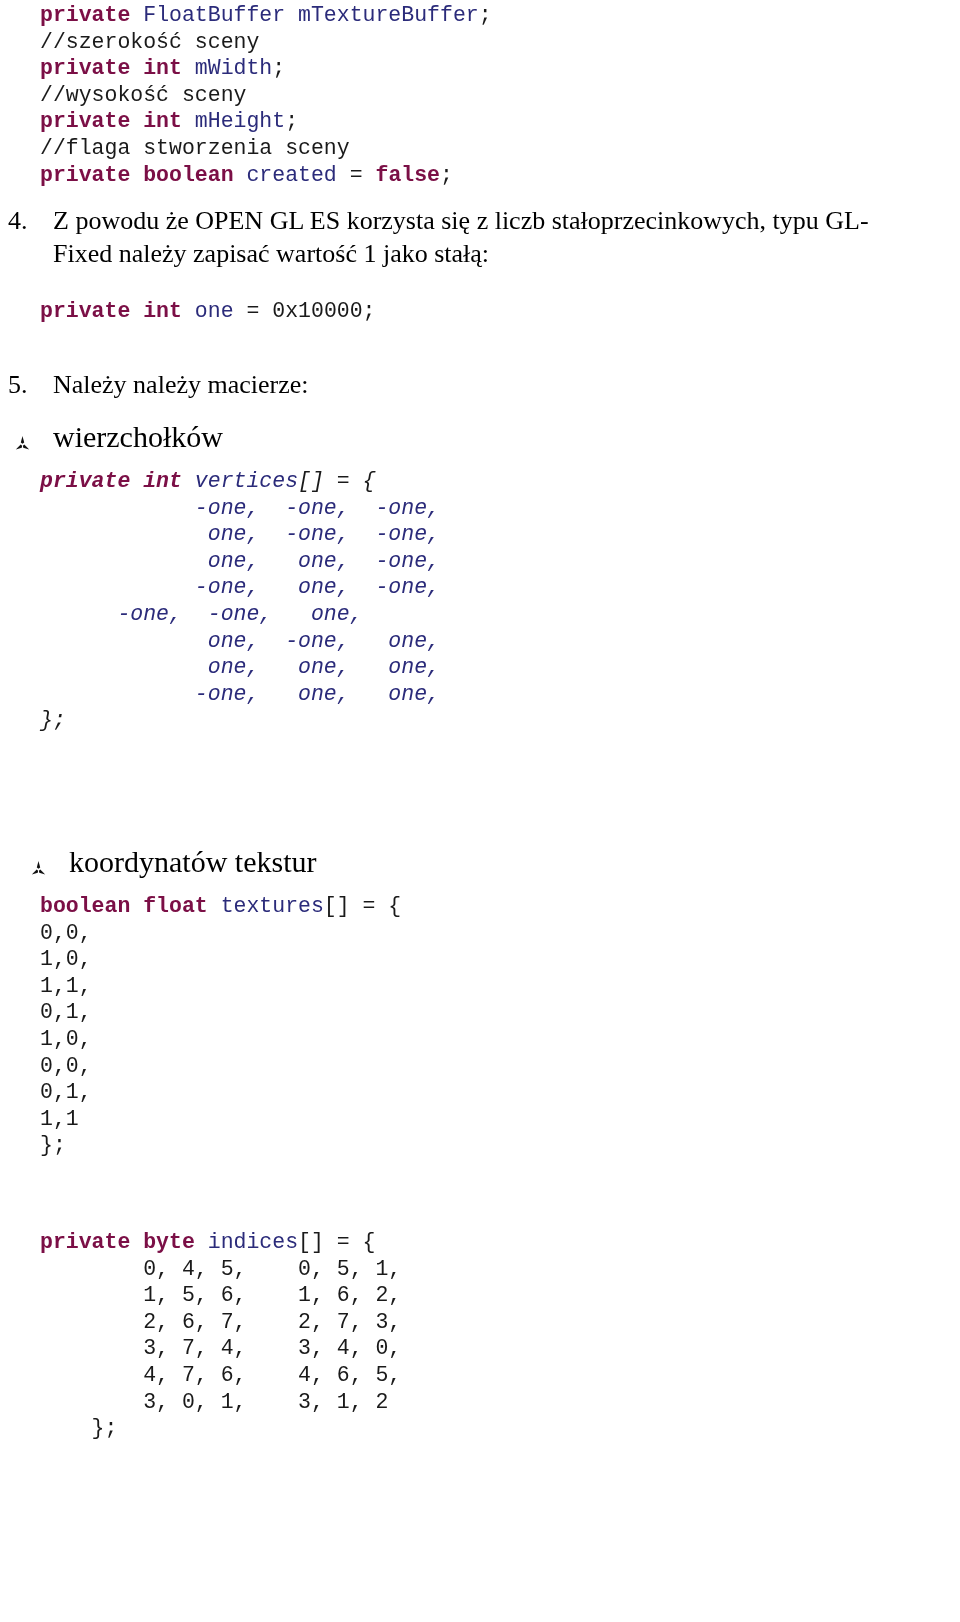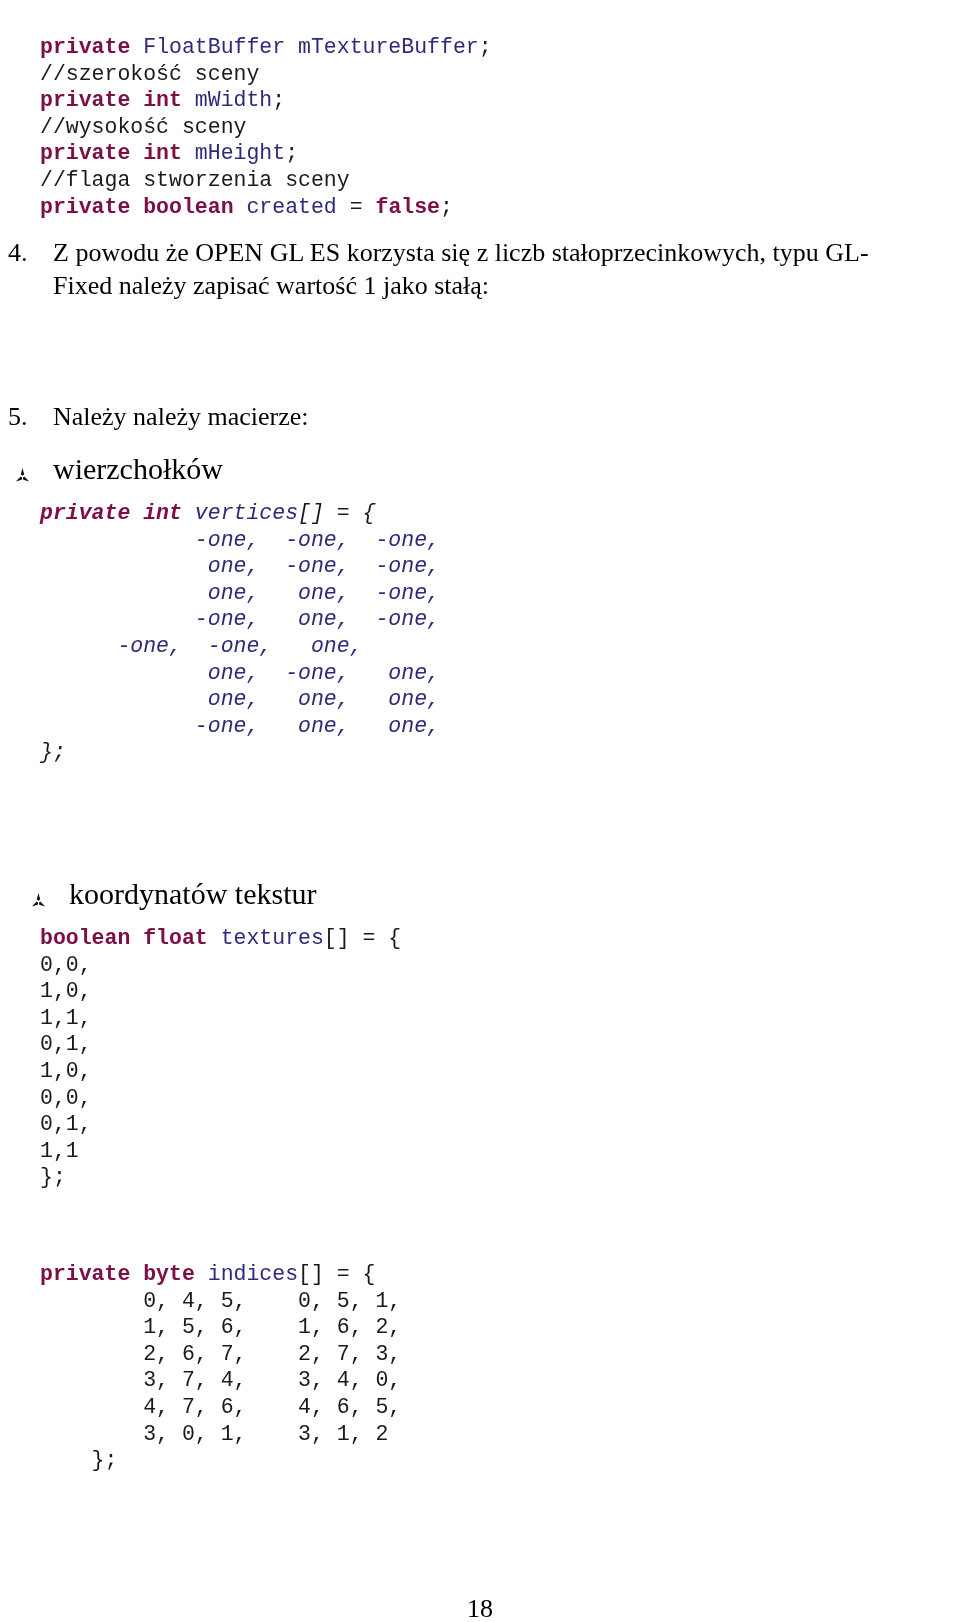--- a/index.html
+++ b/index.html
@@ -86,21 +86,21 @@
   }
 
   .tri-icon {
     display: inline-block;
     vertical-align: middle;
     width: 17px;
     height: 17px;
   }
 
   
-  .abs { position: absolute; margin-top: 32px; }
+  .abs { position: absolute; }
 
   #block-fields     { left: 40px;  top: 2px;    }
   #item-4           { left: 8px;   top: 204px;  width: 905px; }
   #code-one         { left: 40px;  top: 298px;  }
   #item-5           { left: 8px;   top: 368px;  width: 880px; }
   #bullet-vertices  { left: 8px;   top: 420px;  width: 500px; }
   #code-vertices    { left: 40px;  top: 468px; font-style: italic;  }
   #bullet-textures  { left: 24px;   top: 845px;  width: 500px; }
   #code-textures    { left: 40px;  top: 893px;  }
   #bullet-indices   { left: 8px;   top: 1180px; width: 500px; }
@@ -119,20 +119,21 @@
 <span class="cm">//wysokość sceny</span>
 <span class="kw">private int</span><span class="pl"> </span><span class="id">mHeight</span><span class="pl">;</span>
 <span class="cm">//flaga stworzenia sceny</span>
 <span class="kw">private boolean</span><span class="pl"> </span><span class="id">created</span><span class="pl"> = </span><span class="kw">false</span><span class="pl">;</span></pre>
 
   <div class="numitem abs" id="item-4">
     <span class="marker">4.</span>
     <span class="body">Z powodu że OPEN GL ES korzysta się z liczb stałoprzecinkowych, typu GL-Fixed należy zapisać wartość 1 jako stałą:</span>
   </div>
 
+  <pre class="code abs" id="code-one"><span class="kw">private int</span><span class="pl"> </span><span class="id">one</span><span class="pl"> = </span><span class="pl">0x10000</span><span class="pl">;</span></pre>
 
   <div class="numitem abs" id="item-5">
     <span class="marker">5.</span>
     <span class="body">Należy należy macierze:</span>
   </div>
 
   <div class="bulitem abs" id="bullet-vertices">
     <span class="bmarker">
       <svg class="tri-icon" viewBox="0 0 32 32" aria-hidden="true">
         <g fill="#111111">
@@ -183,15 +184,14 @@
 
   <pre class="code abs" id="code-indices"><span class="kw">private byte</span><span class="pl"> </span><span class="id">indices</span><span class="pl">[] = {</span>
 <span class="pl">        0, 4, 5,    0, 5, 1,</span>
 <span class="pl">        1, 5, 6,    1, 6, 2,</span>
 <span class="pl">        2, 6, 7,    2, 7, 3,</span>
 <span class="pl">        3, 7, 4,    3, 4, 0,</span>
 <span class="pl">        4, 7, 6,    4, 6, 5,</span>
 <span class="pl">        3, 0, 1,    3, 1, 2</span>
 <span class="pl">    };</span></pre>
 
-  <div class="abs" id="page-number">18</div>
 
 </div>
 
 </body></html>

